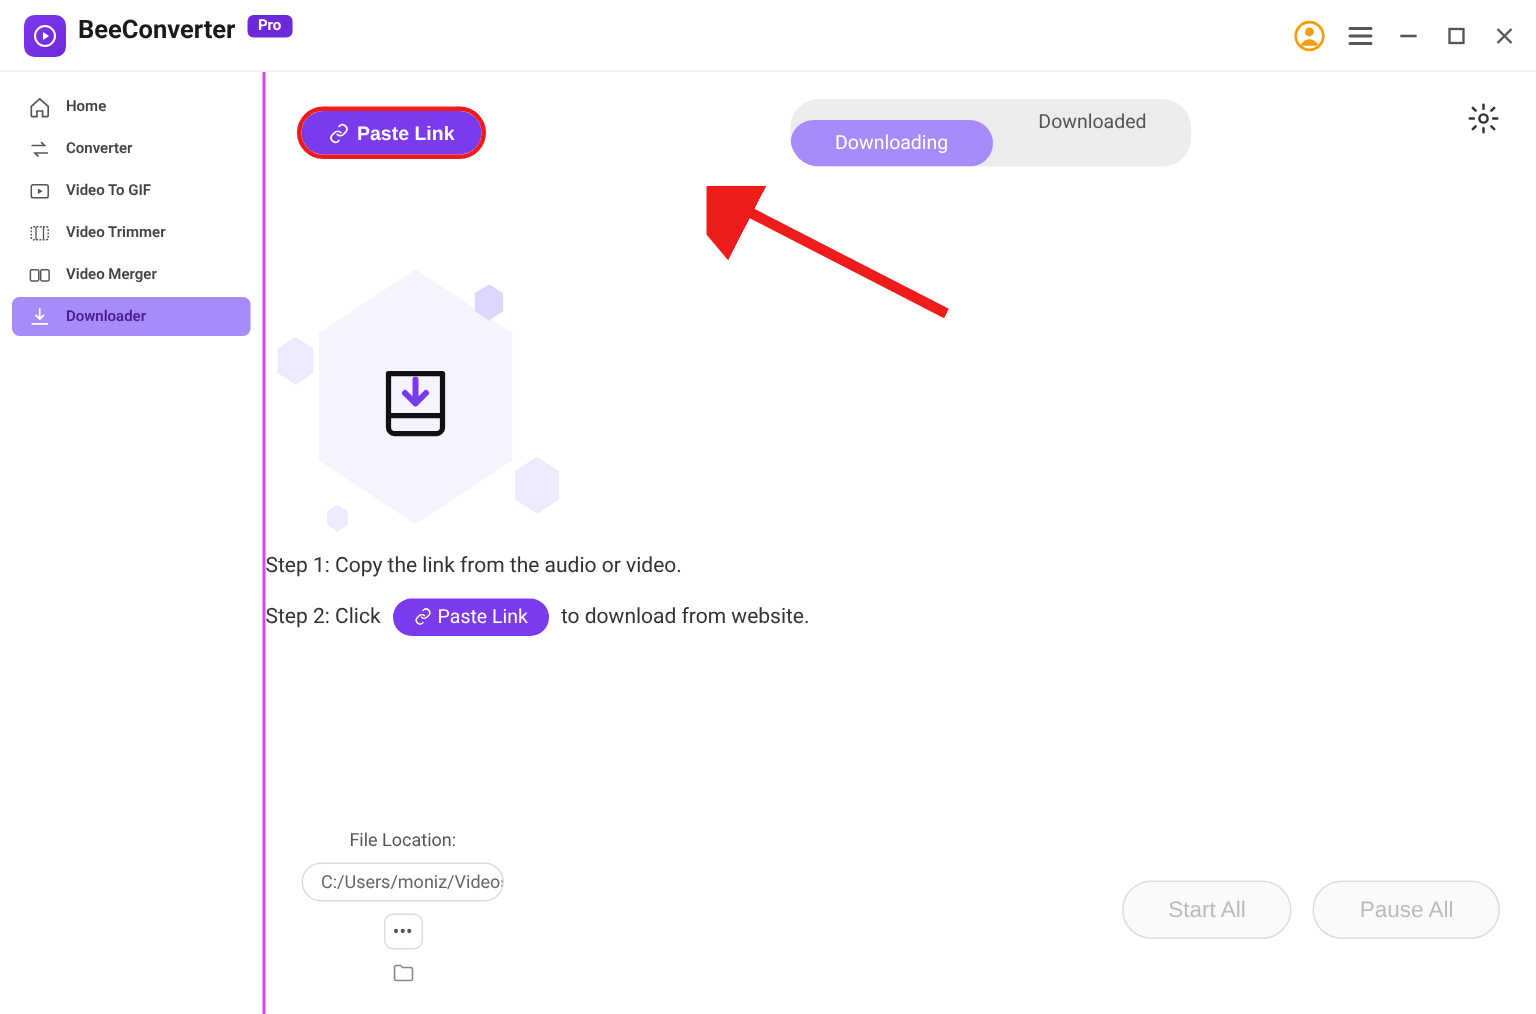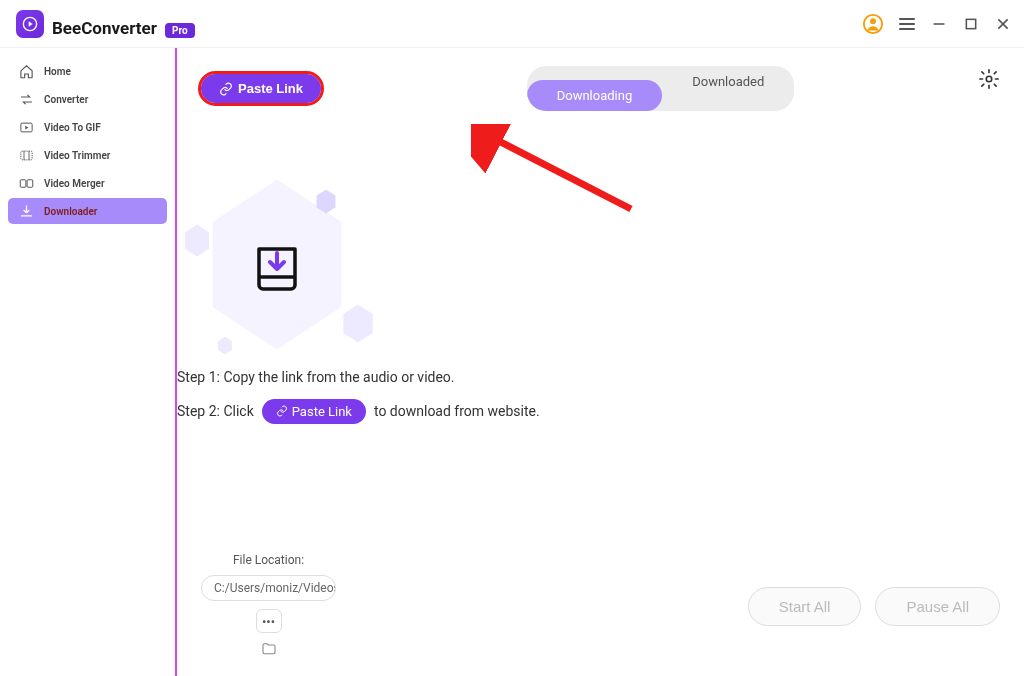--- a/index.html
+++ b/index.html
@@ -1,35 +1,35 @@
 <!DOCTYPE html>
 <html><head>
 <meta charset="utf-8">
 <style>
 * { margin: 0; padding: 0; box-sizing: border-box; }
 body { font-family: -apple-system, BlinkMacSystemFont, "Segoe UI", Roboto, sans-serif; background: #fff; width: 1024px; height: 676px; overflow: hidden; position: relative; }
 
 
 .titlebar { display: flex; align-items: center; justify-content: space-between; height: 48px; padding: 0 12px 0 16px; border-bottom: 1px solid #f0f0f0; }
-.title-left { display: flex; align-items: flex-end; gap: 8px; }
+.title-left { display: flex; align-items: flex-start; gap: 8px; }
 .app-logo { width: 28px; height: 28px; background: linear-gradient(135deg,#7c3aed,#6d28d9); border-radius: 7px; display: flex; align-items: center; justify-content: center; }
 .app-logo svg { width: 16px; height: 16px; }
 .app-name { font-weight: 700; font-size: 17px; color: #1a1a1a; }
 .pro-badge { background: #6d28d9; color: #fff; font-size: 10px; font-weight: 700; padding: 2px 7px; border-radius: 4px; }
 .title-right { display: flex; align-items: center; gap: 14px; }
 .account-icon { width: 22px; height: 22px; }
 .win-btn { width: 18px; height: 18px; display: flex; align-items: center; justify-content: center; cursor: pointer; color: #555; }
 
 
 .container { display: flex; height: calc(100% - 48px); }
 
 
 .sidebar { width: 175px; background: #fff; padding: 10px 8px; }
 .sidebar-item { display: flex; align-items: center; gap: 10px; padding: 5px 10px; border-radius: 5px; font-size: 10px; color: #444; cursor: pointer; margin-bottom: 2px; font-weight: 600; }
-.sidebar-item.active { background: #a78bfa; color: #7f1d1d; }
+.sidebar-item.active { background: #a78bfa; color: #4c1d95; }
 .sidebar-item .sb-icon { width: 16px; height: 16px; display: flex; align-items: center; justify-content: center; flex-shrink: 0; }
 
 
 .main { flex: 1; display: flex; flex-direction: column; position: relative; border-left: 2px solid #d946ef; }
 .toolbar { display: flex; align-items: center; padding: 18px 24px 10px 24px; position: relative; }
 .paste-btn { background: #7c3aed; color: #fff; border: none; border-radius: 18px; padding: 7px 18px; font-size: 13px; display: inline-flex; align-items: center; gap: 5px; cursor: pointer; font-weight: 600; }
 .paste-btn.highlighted { outline: 3px solid #ef1c1c; outline-offset: 0px; border-radius: 16px; }
 .tabbar { display: flex; background: #ececec; border-radius: 19px; overflow: hidden; margin: 0 auto; }
 .tab { padding: 8px 30px; font-size: 13px; cursor: pointer; color: #555; }
 .tab.active { background: #a78bfa; color: #fff; border-radius: 19px; margin-top: 14px; }

